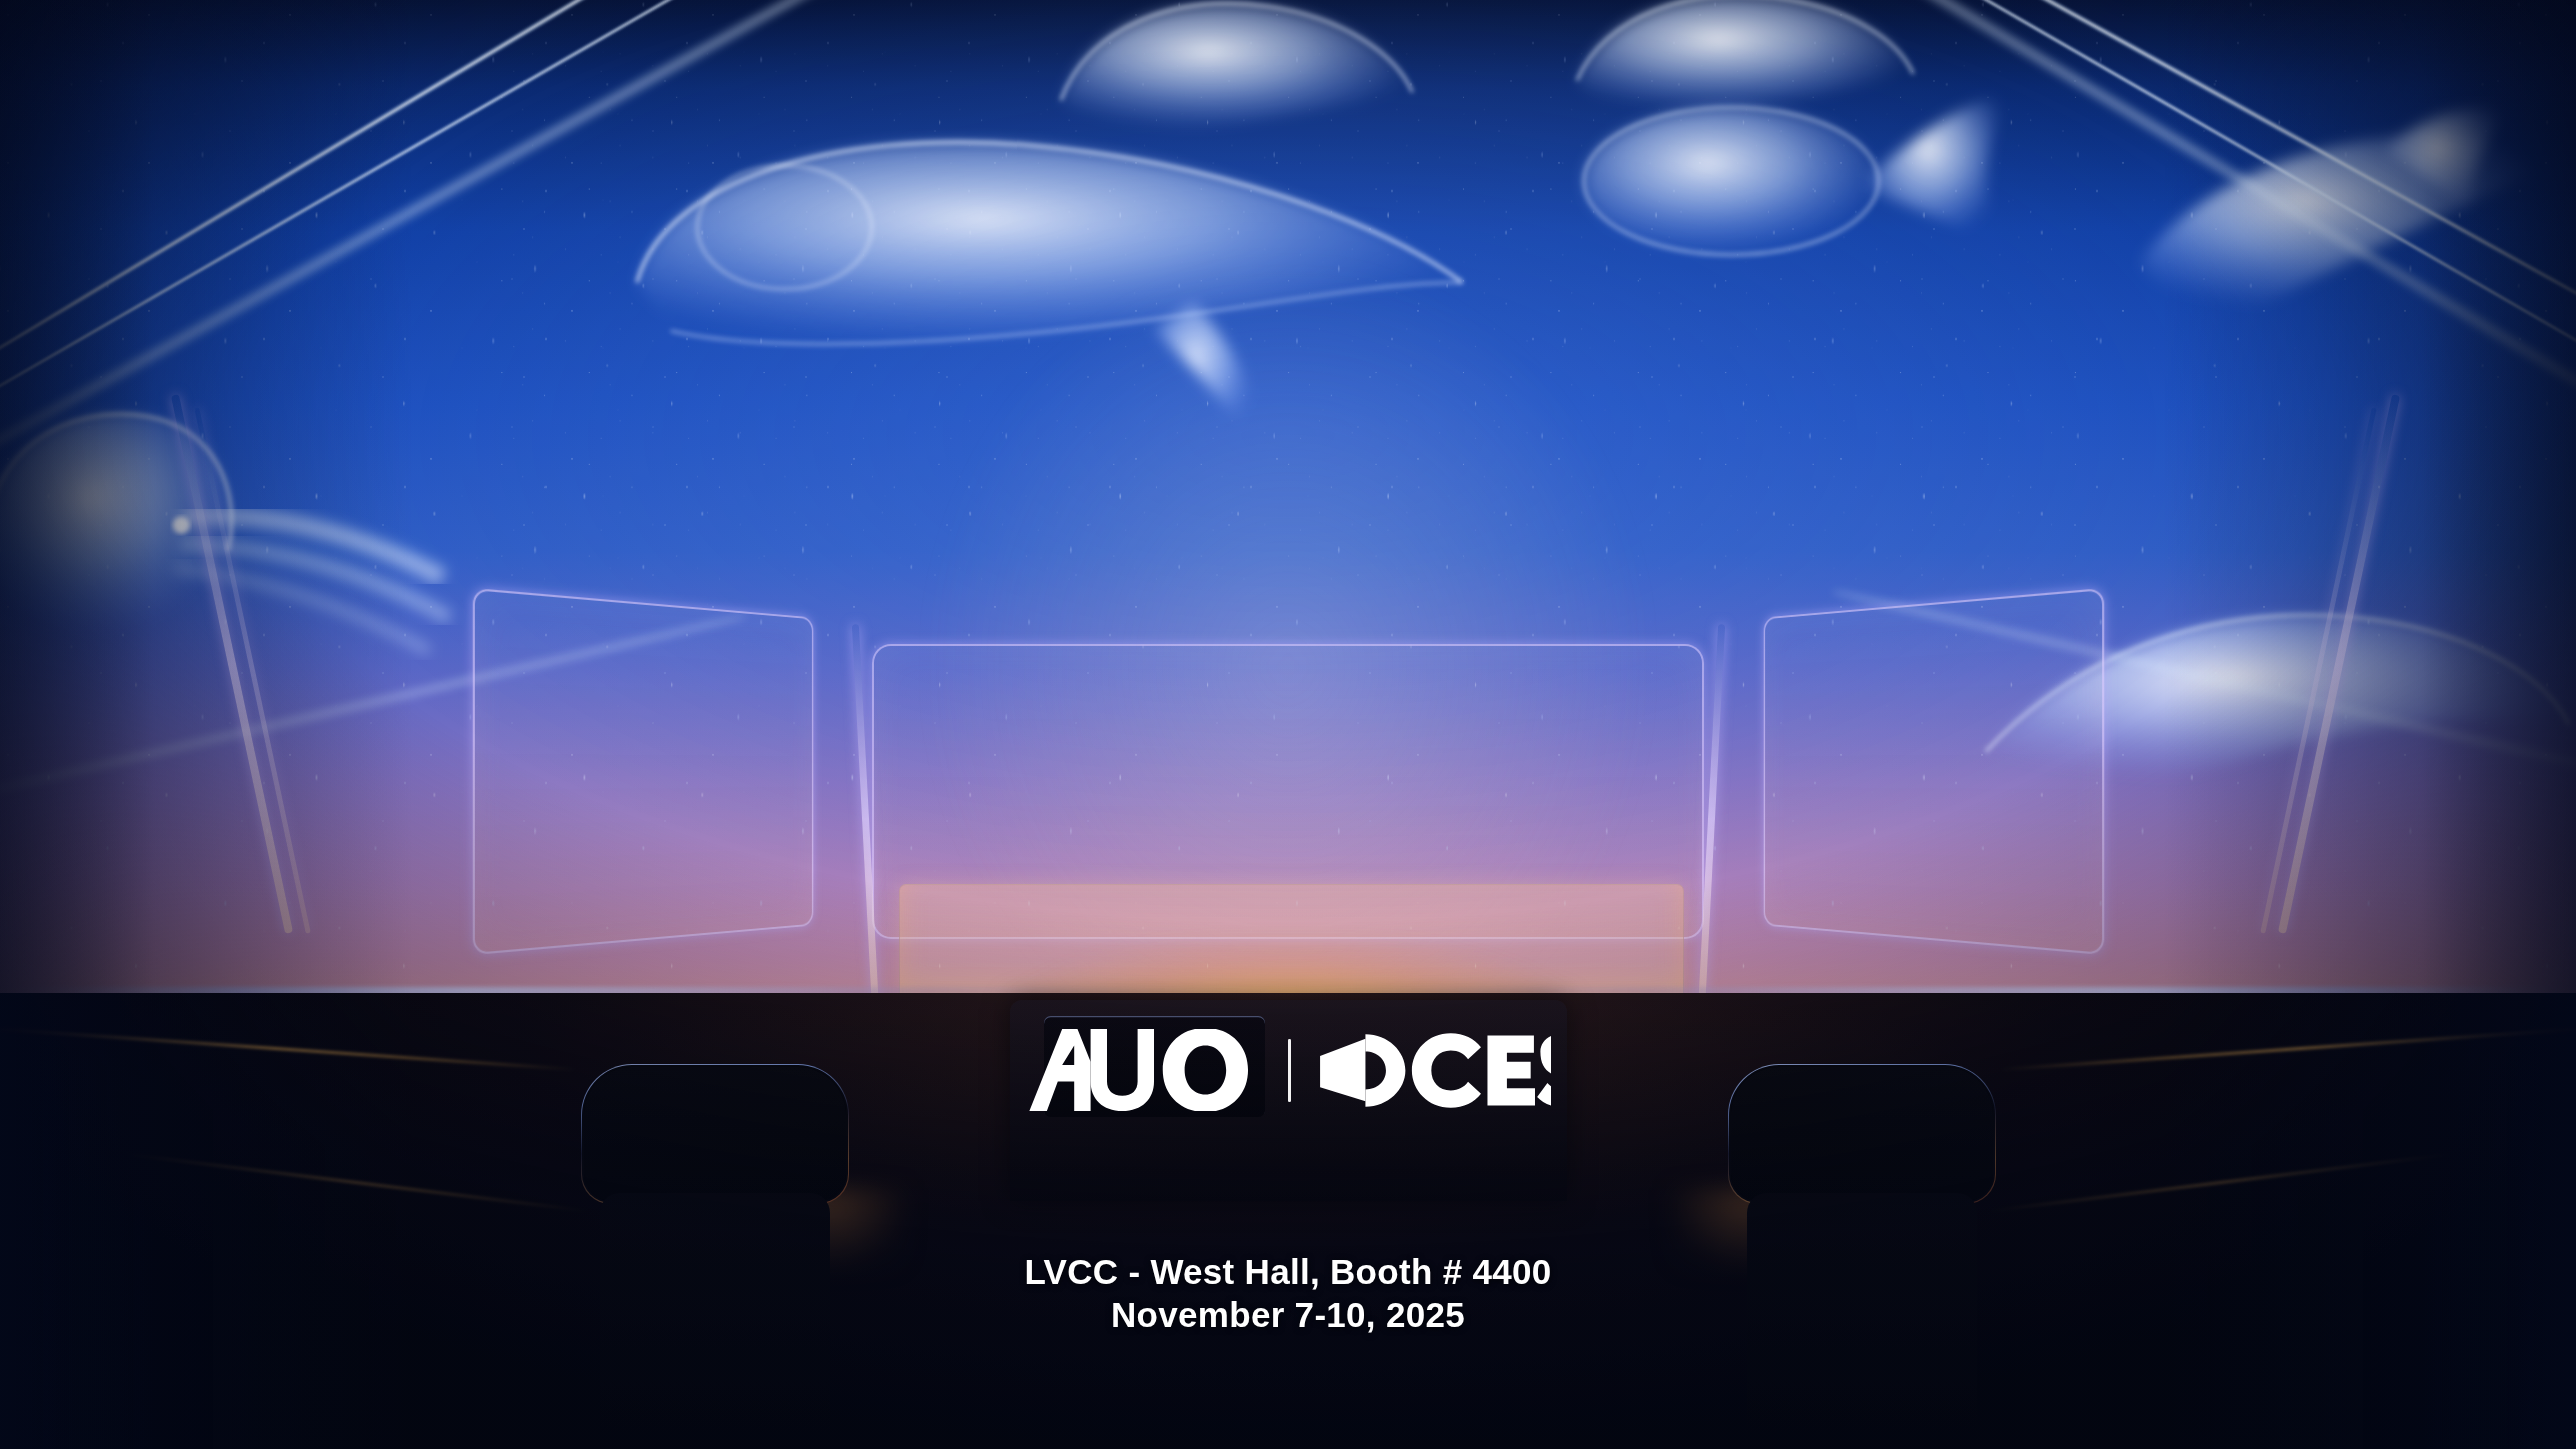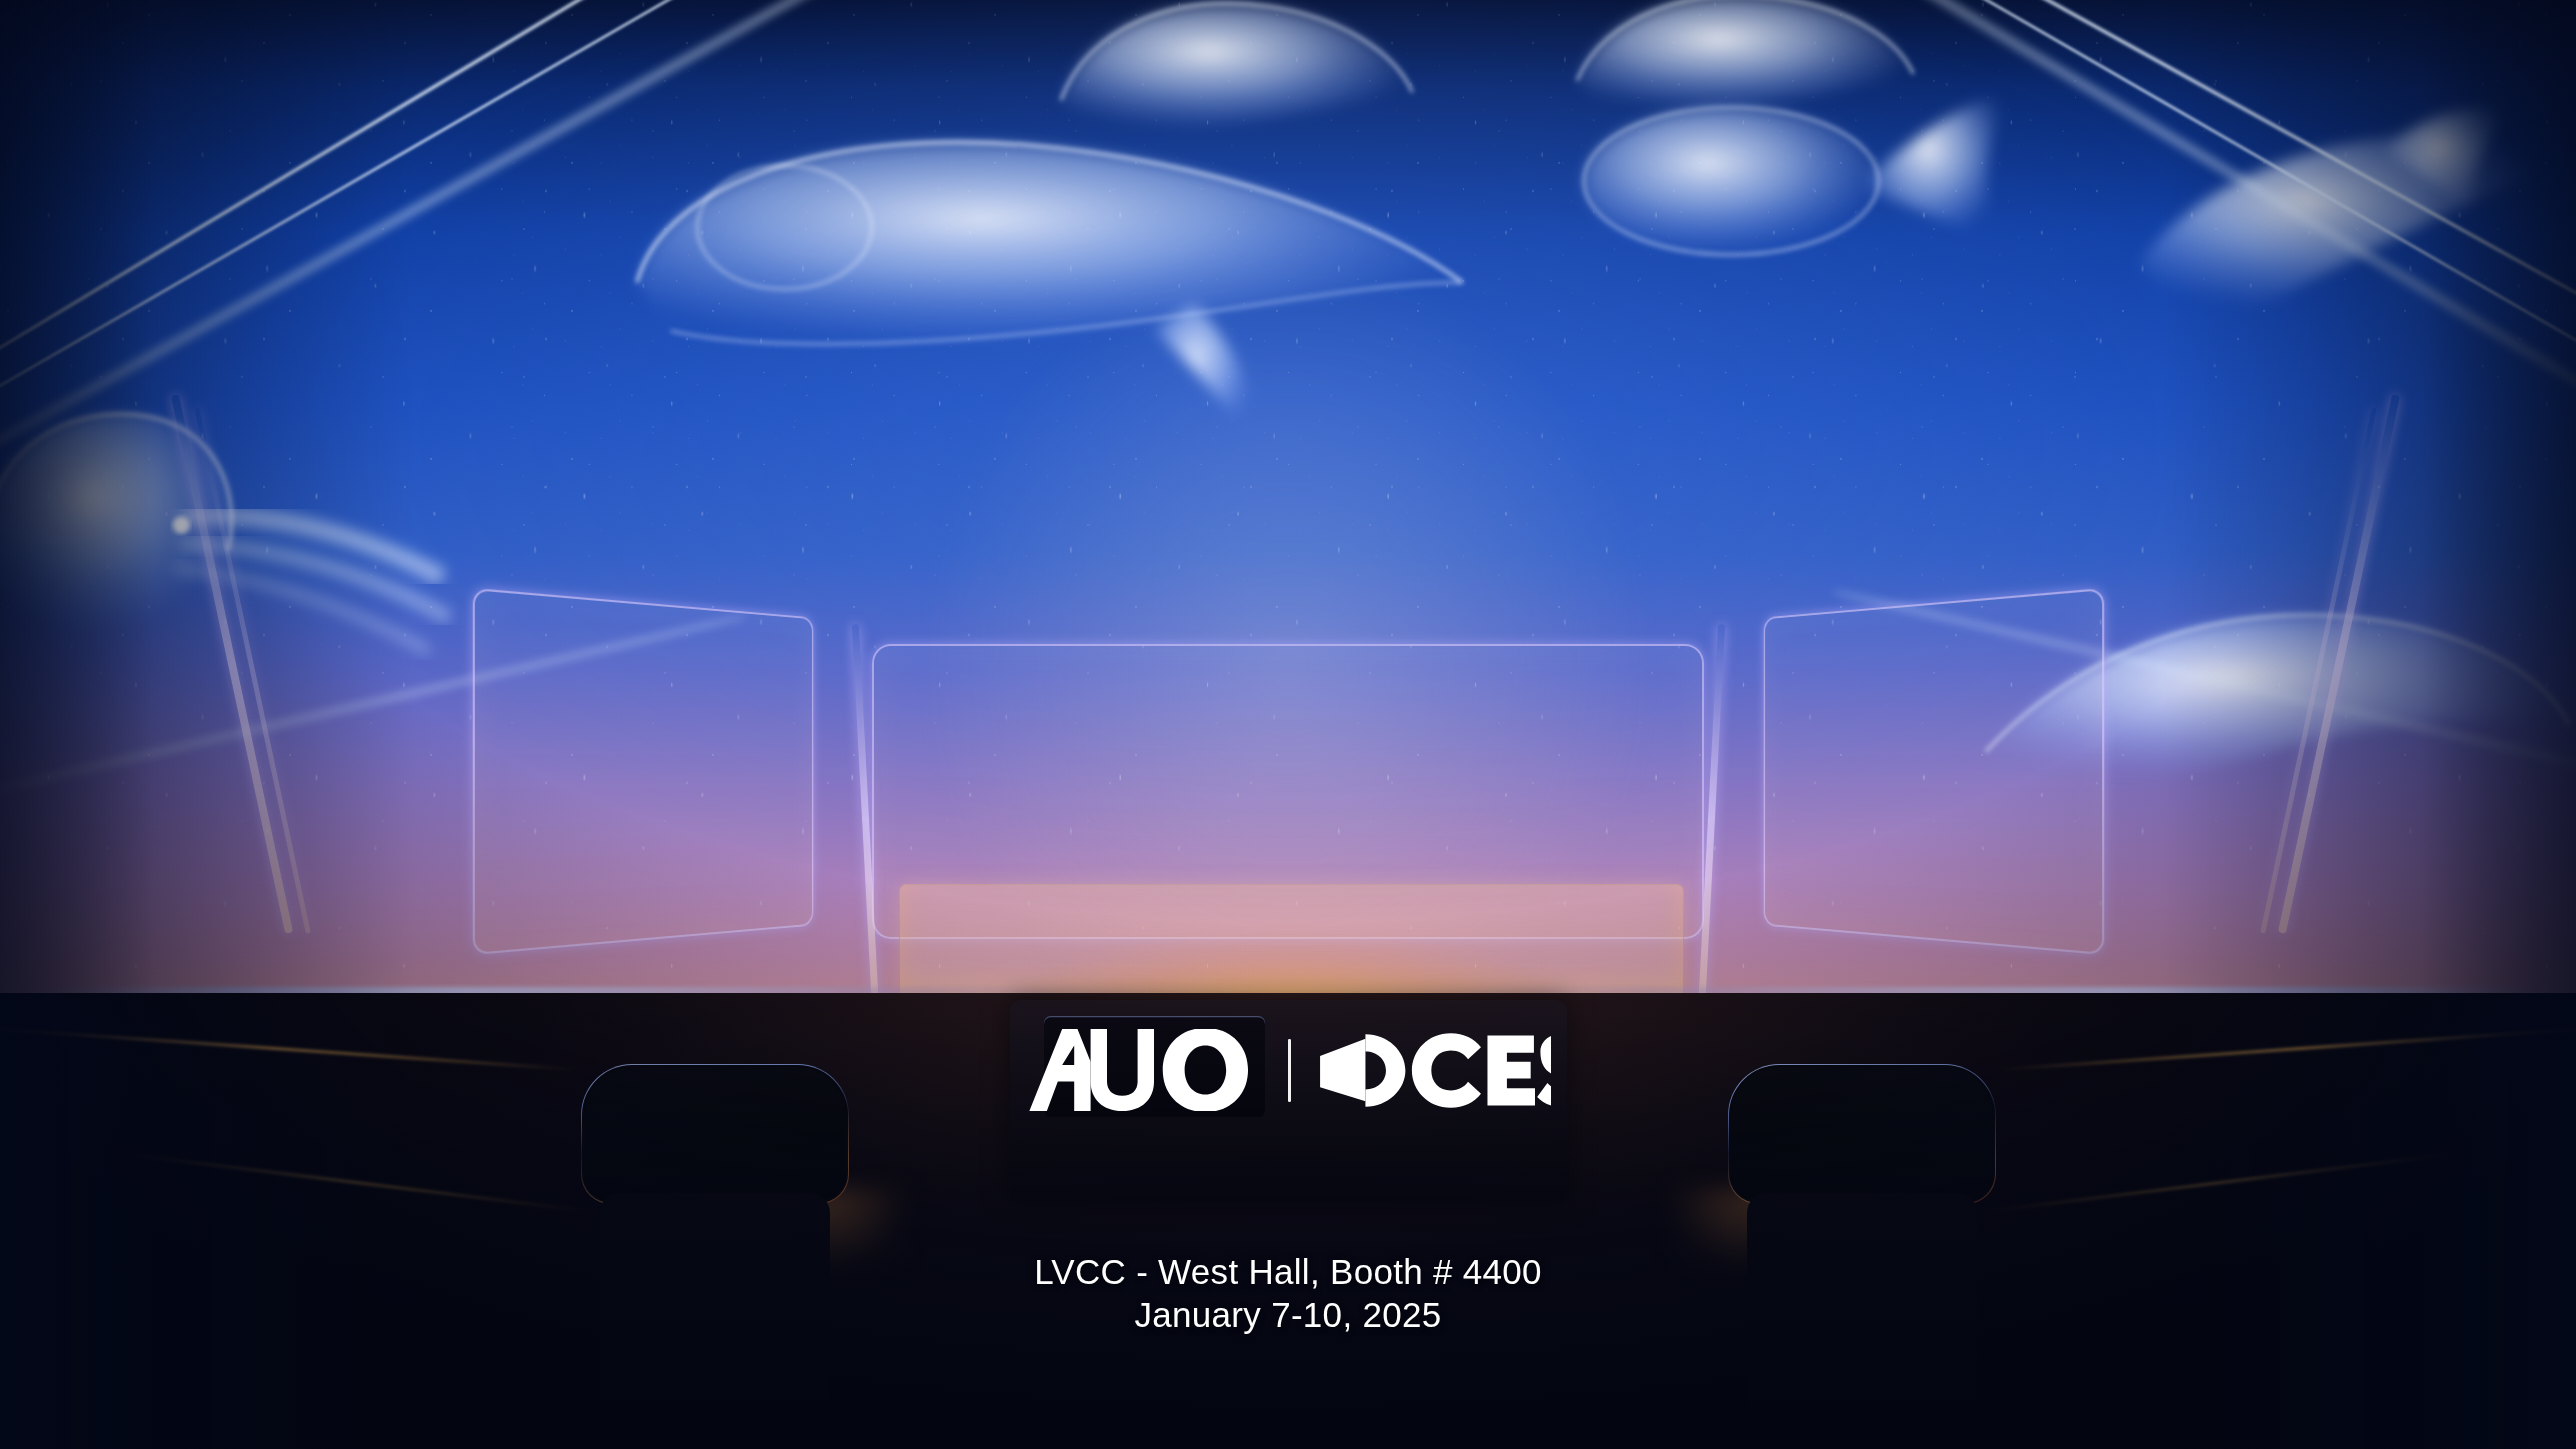--- a/index.html
+++ b/index.html
@@ -260,21 +260,21 @@
     position:absolute;
     left:0; right:0; top:1250px;
     text-align:center;
     color:#ffffff;
     font-weight:400;
     font-size:35px;
     line-height:1.24;
     letter-spacing:0.3px;
     text-shadow:0 1.3px 6.7px rgba(0,0,0,.7);
   }
-  .event-info div { display:block; }
+  .event-info div { display:block;font-weight:bold; }
 
   .edge-fade-l, .edge-fade-r {
     position:absolute; top:0; bottom:0; width:154px;
     pointer-events:none;
   }
   .edge-fade-l { left:0; background:linear-gradient(to right, rgba(3,7,24,.55), rgba(3,7,24,0)); }
   .edge-fade-r { right:0; background:linear-gradient(to left, rgba(3,7,24,.55), rgba(3,7,24,0)); }
 </style>
 </head>
 <body>
@@ -444,17 +444,17 @@
       <g fill="#ffffff">
         <path d="M512 6 L512 16 L520 16 L520 44 L530 44 L530 16 L538 16 L538 6 Z"></path>
         <path d="M544 6 L544 44 L553 44 L553 22 L561 40 L567 40 L575 22 L575 44 L584 44 L584 6 L573 6 L564 27 L555 6 Z"></path>
       </g>
     </svg>
 
   </div>
 
   <div class="event-info">
     <div>LVCC - West Hall, Booth # 4400</div>
-    <div>January 7-10, 2025</div>
+    <div>November 7-10, 2025</div>
   </div>
 
 </div>
 
 
 </body></html>

